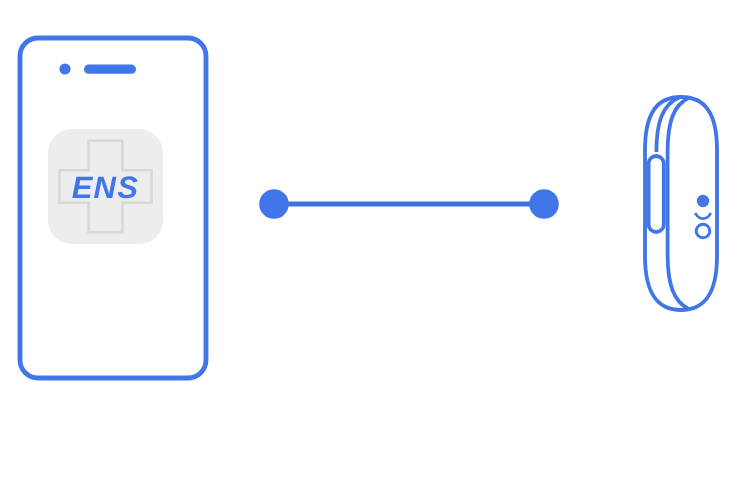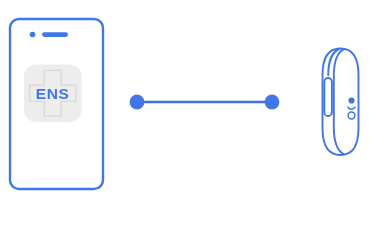--- a/index.html
+++ b/index.html
@@ -9,20 +9,21 @@
   }
   body {
     font-family: "Liberation Sans", sans-serif;
   }
   #stage {
     position: relative;
     width: 369px;
     height: 207px;
     background: #ffffff;
     overflow: hidden;
+    font-style: italic;
   }
   #stage svg {
     display: block;
   }
   .ens-text {
     font-family: "Liberation Sans", sans-serif;
     font-weight: bold;
     font-size: 15.5px;
     letter-spacing: 0.6px;
     fill: #4176E8;

